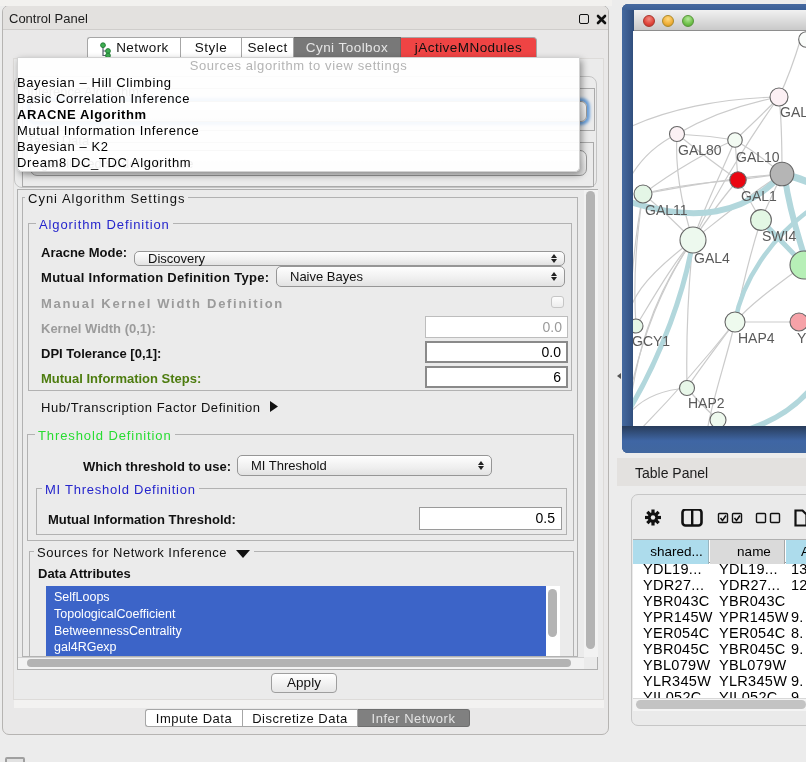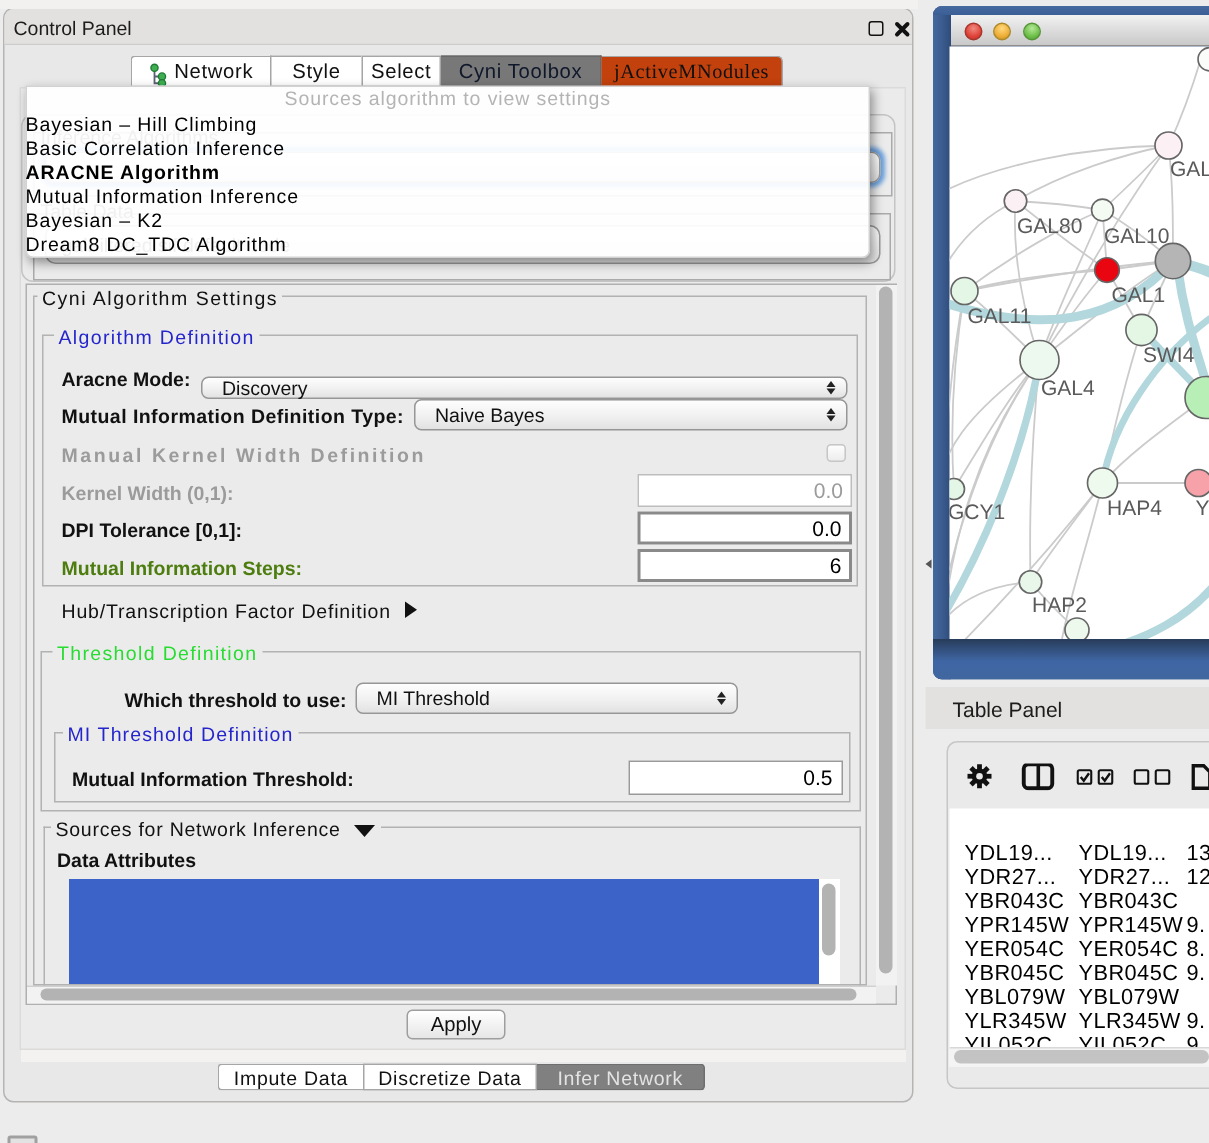--- a/index.html
+++ b/index.html
@@ -39,22 +39,22 @@
     <svg width="13" height="15" viewBox="0 0 13 15" style="margin-right:4px; margin-top:3px;">
       <path d="M4 4 L4 13.5 L8 13.5 M4 9 L8 9" stroke="#5a6070" stroke-width="1.2" fill="none"></path>
       <circle cx="4" cy="3.2" r="2.4" fill="#3fae52" stroke="#1f7a33" stroke-width="0.9"></circle>
       <circle cx="9" cy="9" r="2.4" fill="#3fae52" stroke="#1f7a33" stroke-width="0.9"></circle>
       <circle cx="9" cy="13.5" r="2.4" fill="#3fae52" stroke="#1f7a33" stroke-width="0.9"></circle>
     </svg>
     Network
   </div>
   <div style="width:61px; background:#fff; border:1px solid #a6a6a6; border-right:none; display:flex; align-items:center; justify-content:center;">Style</div>
   <div style="width:53px; background:#fff; border:1px solid #a6a6a6; display:flex; align-items:center; justify-content:center;">Select</div>
-  <div style="width:107px; background:#787878; border:1px solid #686868; border-left:none; display:flex; align-items:center; justify-content:center; color:#0f172a;">Cyni Toolbox</div>
-  <div style="width:121px; background:#c2410c; border:1px solid #a6a6a6; border-left:none; display:flex; align-items:center; justify-content:center; border-radius:0 4px 0 0;font-family:Liberation Serif, serif;">jActiveMNodules</div>
+  <div style="width:107px; background:#787878; border:1px solid #686868; border-left:none; display:flex; align-items:center; justify-content:center; color:#e5e5e5;">Cyni Toolbox</div>
+  <div style="width:136px; background:#ef4444; border:1px solid #a6a6a6; border-left:none; display:flex; align-items:center; justify-content:center; border-radius:0 4px 0 0;">jActiveMNodules</div>
 </div>
 
 <div class="abs" style="left:14px; top:76px; width:583px; height:112px; border:1px solid #c4c4c4; border-radius:8px;"></div>
 <div class="abs" style="left:22px; top:88px; width:573px; height:43px; border:1px solid #aaaaaa;"></div>
 <div class="abs" style="left:30px; top:101px; width:557px; height:21px; background:linear-gradient(#ffffff,#e2e2e2); border:1px solid #9a9a9a; border-radius:6px; box-shadow:0 0 3px 2.5px #6ba1dc;"></div>
 <div class="abs" style="left:22px; top:142px; width:572px; height:45px; border:1px solid #aaaaaa;"></div>
 <div class="abs" style="left:30px; top:150px; width:557px; height:26px; background:linear-gradient(#ffffff,#e2e2e2); border:1px solid #9a9a9a; border-radius:7px;"></div>
 <div class="abs" style="left:27px; top:84px; font-size:13px; color:#333;">Inference Algorithms</div>
 <div class="abs" style="left:27px; top:133px; font-size:13px; color:#333;">Table Data</div>
 <div class="abs" style="left:41px; top:156px; font-size:13px; color:#222;">galFiltered.sif default node</div>
@@ -128,20 +128,21 @@
 
 <div class="abs" style="left:29px; top:551px; width:545px; height:106px; border:1px solid #b2b2b2; border-bottom:none;"></div>
 <div class="abs" style="left:34px; top:545px; background:#ebebeb; padding:0 3px; font-size:13px; color:#111; display:flex; align-items:center; letter-spacing:0.5px;">Sources for Network Inference&nbsp;&nbsp;<svg width="16" height="10" viewBox="0 0 16 10" style="margin-top:2px;">
       <path d="M1 1 L15 1 L8 9 Z" fill="#111"></path>
     </svg></div>
 
 <div class="abs" style="left:38px; top:566px; font-size:13px; font-weight:bold; color:#111;">Data Attributes</div>
 
 <div class="abs" style="left:46px; top:586px; width:514px; height:70px; background:#ffffff; overflow:hidden;">
   <div style="position:absolute; left:0; top:0; width:500px; height:120px; background:#3c64c8;"></div>
+  <div style="position:absolute; left:8px; top:3px; font-size:12.5px; color:#fff; line-height:16.8px;">SelfLoops<br>TopologicalCoefficient<br>BetweennessCentrality<br>gal4RGexp</div>
   <div style="position:absolute; left:502px; top:3px; width:9px; height:48px; background:#b3b3b3; border-radius:5px;"></div>
 </div>
 
 <div class="abs" style="left:271px; top:673px; width:66px; height:20px; background:linear-gradient(#ffffff,#e6e6e6); border:1px solid #9e9e9e; border-radius:4px; text-align:center; font-size:13.5px; color:#111; line-height:18px;">Apply</div>
 
 <div class="abs" style="left:14px; top:700px; width:590px; height:8px; background:#f3f2f1;"></div>
 <div class="abs" style="left:145px; top:709px; height:18px; display:flex; font-size:13px; color:#111; letter-spacing:0.5px;">
   <div style="width:97px; background:#fff; border:1px solid #a6a6a6; border-right:none; display:flex; align-items:center; justify-content:center; border-radius:3px 0 0 3px;">Impute Data</div>
   <div style="width:116px; background:#fff; border:1px solid #a6a6a6; display:flex; align-items:center; justify-content:center;">Discretize Data</div>
   <div style="width:112px; background:#808080; border:1px solid #6e6e6e; border-left:none; display:flex; align-items:center; justify-content:center; color:#e3e3e3; border-radius:0 3px 3px 0;">Infer Network</div>
@@ -286,20 +287,25 @@
   <g fill="none" stroke="#111" stroke-width="1.4">
     <rect x="112.5" y="4.5" width="9" height="9" rx="1"></rect>
     <rect x="126.5" y="4.5" width="9" height="9" rx="1"></rect>
   </g>
 
   <path d="M151.5 1.5 h7 l4 4 v11 h-11 z" fill="none" stroke="#111" stroke-width="2.2"></path>
 </svg>
 
 <div class="abs" style="left:633px; top:539px; width:173px; height:172px; background:#fff; overflow:hidden;">
 
+  <div style="position:absolute; left:0; top:0; width:100%; height:24px; border-top:1px solid #b0b0b0; border-bottom:1px solid #9a9a9a;">
+    <div style="position:absolute; left:0; top:0; width:76px; height:24px; background:#addcec; border-right:1px solid #9ab6c0; text-align:center; font-size:13.5px; padding-top:4px; padding-left:12px;">shared...</div>
+    <div style="position:absolute; left:77px; top:0; width:75px; height:24px; background:#dadada; border-right:1px solid #a8a8a8; text-align:center; font-size:13.5px; padding-top:4px; padding-left:14px;">name</div>
+    <div style="position:absolute; left:153px; top:0; width:21px; height:24px; background:#addcec; font-size:13.5px; padding-top:4px; padding-left:15px;">A</div>
+  </div>
 
   <div style="position:absolute; left:10px; top:22px; font-size:14.5px; line-height:16px; letter-spacing:0.3px; color:#000;">YDL19...<br>YDR27...<br>YBR043C<br>YPR145W<br>YER054C<br>YBR045C<br>YBL079W<br>YLR345W<br>YIL052C</div>
   <div style="position:absolute; left:86px; top:22px; font-size:14.5px; line-height:16px; letter-spacing:0.3px; color:#000;">YDL19...<br>YDR27...<br>YBR043C<br>YPR145W<br>YER054C<br>YBR045C<br>YBL079W<br>YLR345W<br>YIL052C</div>
   <div style="position:absolute; left:158px; top:22px; font-size:14.5px; line-height:16px; letter-spacing:0.3px; color:#000;">13<br>12<br><br>9.<br>8.<br>9.<br><br>9.<br>9.</div>
 
   <div style="position:absolute; left:0; top:159px; width:173px; height:13px; background:#f4f4f4; border-top:1px solid #d8d8d8;"></div>
   <div style="position:absolute; left:3px; top:161px; width:170px; height:9px; background:#c3c3c3; border-radius:5px;"></div>
 </div>
 
 </body></html>

